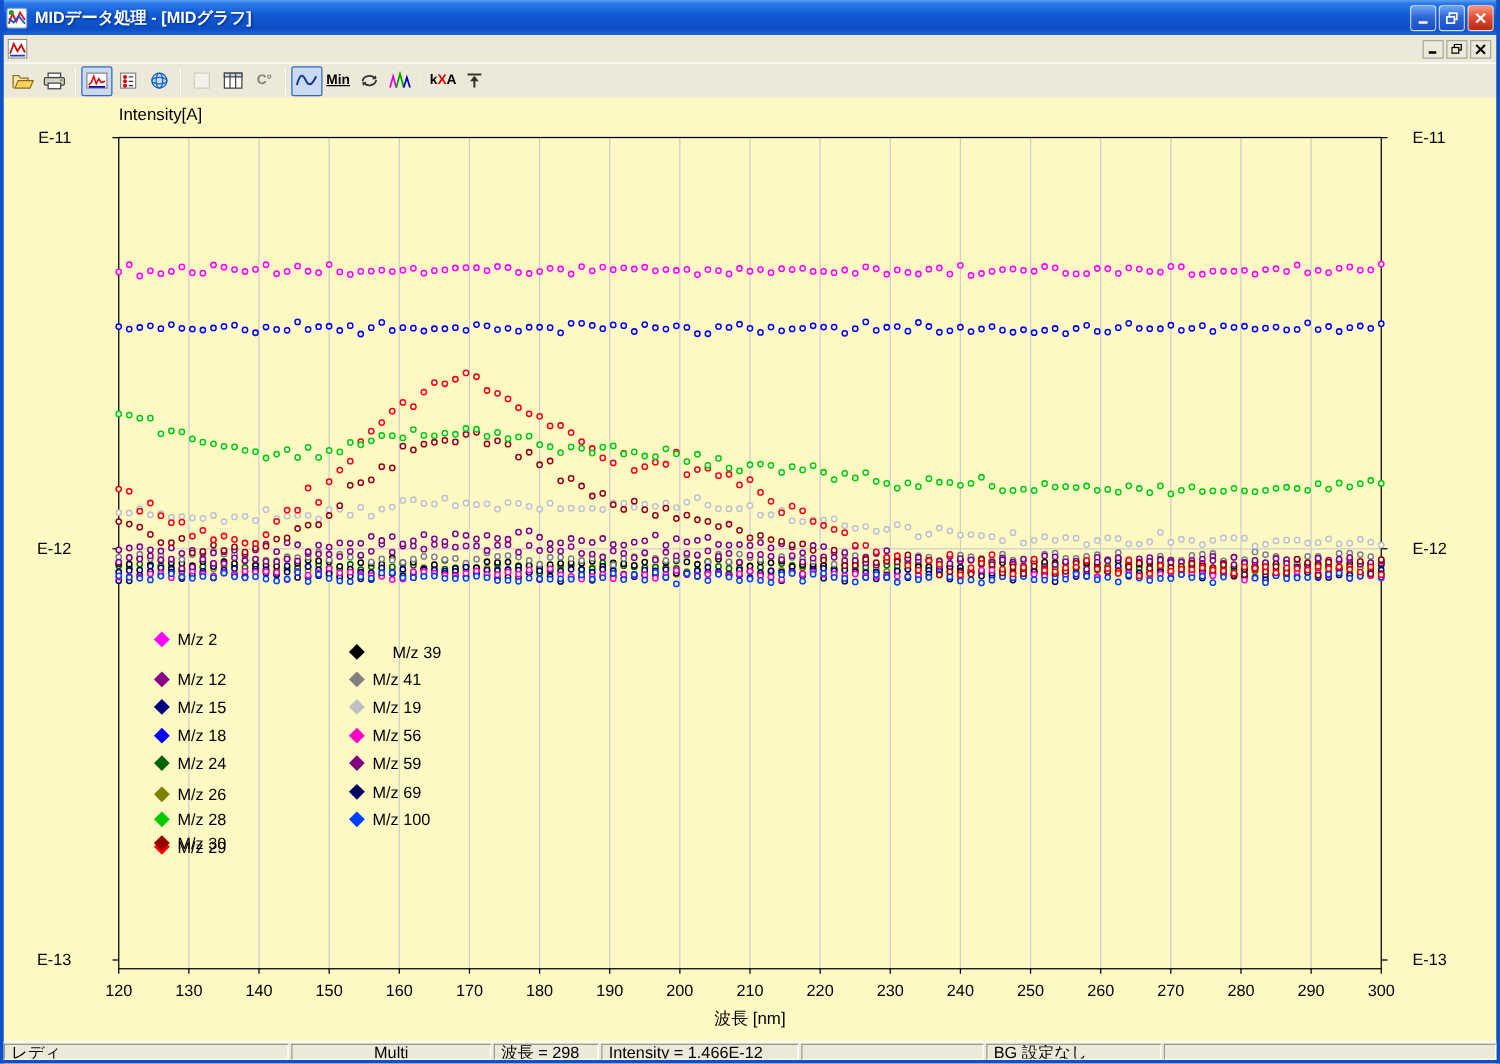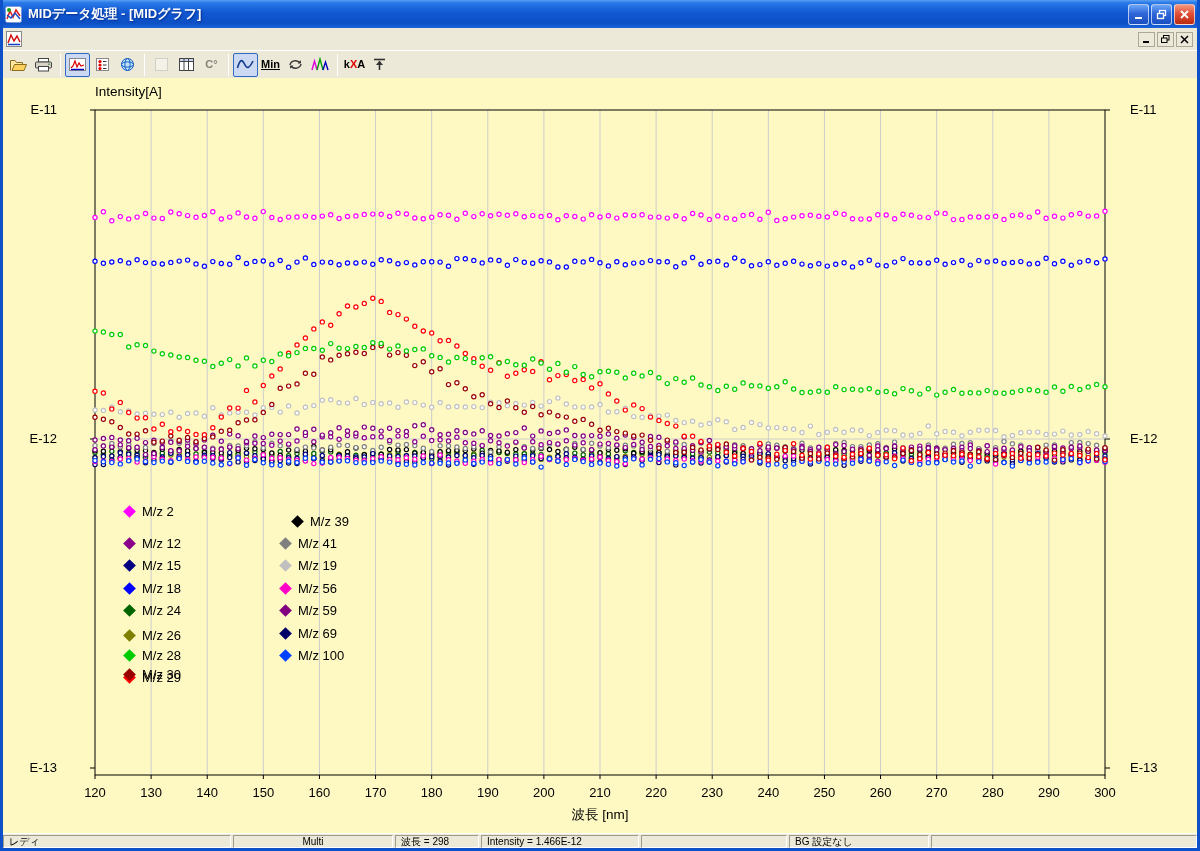--- a/index.html
+++ b/index.html
@@ -35,21 +35,21 @@
 
   
   .chart-area{position:absolute;top:78px;left:0;width:1200px;height:757px;background:#fef9c3}
   .chart-svg{position:absolute;top:0;left:0}
   .chart-legend{position:absolute;inset:0;pointer-events:none}
   .legend-item{position:absolute;display:flex;align-items:center;height:18px}
   .legend-swatch{width:9px;height:9px;transform:rotate(45deg);margin-right:8px;display:inline-block}
   .legend-label{font-size:13px;color:#000;white-space:nowrap}
 
   
-  .statusbar{position:absolute;left:3px;right:3px;bottom:3px;height:15px;background:#ECE9D8;display:flex;align-items:stretch;font-size:10px;z-index:95;border-top:1px solid #fff}
+  .statusbar{position:absolute;left:3px;right:3px;bottom:3px;height:15px;background:#ECE9D8;display:flex;align-items:stretch;font-size:13px;z-index:95;border-top:1px solid #fff}
   .status-panel{border:1px solid;border-color:#9E9B8E #FFFFFF #FFFFFF #9E9B8E;margin:1px 2px 0 0;padding:0 5px;display:flex;align-items:center;white-space:nowrap;overflow:hidden;line-height:11px}
   .status-panel.center{justify-content:center}
   .status-panel.flex{flex:1;margin-right:0}
   .grip{position:absolute;right:0;bottom:0;width:13px;height:13px;
     background:repeating-linear-gradient(135deg,transparent 0 2px,#A9A592 2px 3px,#FFFFFF 3px 4px);
     clip-path:polygon(100% 0,100% 100%,0 100%)}
 </style>
 </head>
 <body>
 
@@ -2306,21 +2306,21 @@
           <span class="legend-label">M/z 28</span>
         </div>
         <div class="legend-item" style="left: 125px; top: 590.8px;">
           <span class="legend-swatch" style="background: rgb(255, 0, 0);"></span>
           <span class="legend-label">M/z 29</span>
         </div>
         <div class="legend-item" style="left: 125px; top: 587px;">
           <span class="legend-swatch" style="background: rgb(153, 0, 0);"></span>
           <span class="legend-label">M/z 30</span>
         </div>
-        <div class="legend-item" style="left: 293px; top: 434px;">
+        <div class="legend-item" style="left: 281px; top: 434px; gap: 16px;">
           <span class="legend-swatch" style="background: rgb(0, 0, 0);"></span>
           <span class="legend-label">M/z 39</span>
         </div>
         <div class="legend-item" style="left: 281px; top: 456.4px;">
           <span class="legend-swatch" style="background: rgb(128, 128, 128);"></span>
           <span class="legend-label">M/z 41</span>
         </div>
         <div class="legend-item" style="left: 281px; top: 478.8px;">
           <span class="legend-swatch" style="background: rgb(192, 192, 192);"></span>
           <span class="legend-label">M/z 19</span>

